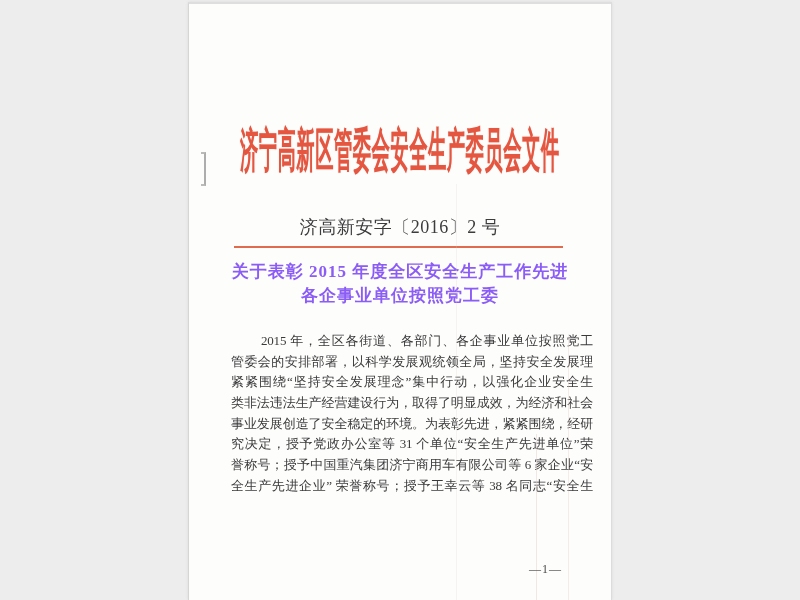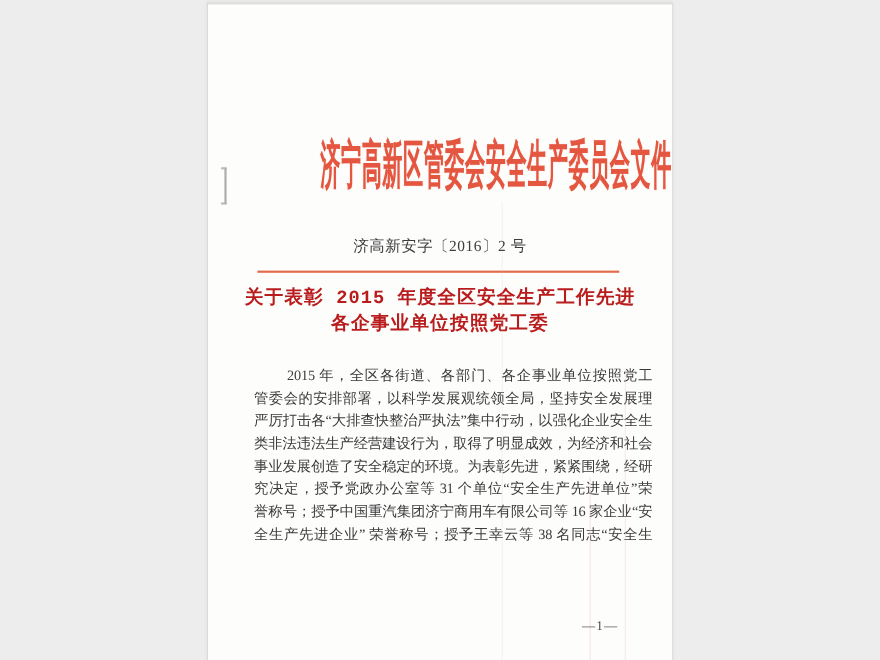--- a/index.html
+++ b/index.html
@@ -27,58 +27,57 @@
     border-top: 2px solid #ababab;
     border-bottom: 2px solid #ababab;
     opacity: 0.8;
   }
   .red-header {
     position: absolute;
     left: 0; right: 0; top: 116px;
     height: 60px;
     display: flex;
     align-items: center;
-    justify-content: flex-end;
+    justify-content: center;
     overflow: visible;
   }
   .red-header-text {
     display: inline-block;
     font-size: 18px;
     font-weight: 700;
     letter-spacing: 0.8px;
     color: #e4563f;
     white-space: nowrap;
     transform: scaleY(2.6);
     transform-origin: center;
     text-shadow: 0 0 0.5px rgba(228,86,63,0.5);
   }
   .doc-number {
     position: absolute;
     left: 0; right: 0; top: 211px;
     text-align: center;
-    font-size: 14px;
+    font-size: 18px;
     letter-spacing: 0.5px;
     color: #3c3c3c;
   }
   .red-rule {
     position: absolute;
     left: 45px; top: 242px;
     width: 329px; height: 2px;
     background: #e16b4d;
   }
   .doc-title {
     position: absolute;
     left: 0; right: 0; top: 256px;
     text-align: center;
     font-weight: 700;
     font-size: 17px;
     line-height: 24px;
     letter-spacing: 1px;
-    color: #b91c1c;
-    font-family: Liberation Mono, monospace;
+    color: #8b5cf6;
   }
   .body-text {
     position: absolute;
     left: 42px; top: 327px;
     width: 362px;
     font-size: 13px;
     line-height: 20.7px;
     letter-spacing: -0.2px;
     color: #3a3a3a;
   }
@@ -123,25 +122,25 @@
   <div class="red-rule"></div>
 
   <div class="doc-title">
     <div>关于表彰 2015 年度全区安全生产工作先进</div>
     <div>各企事业单位按照党工委</div>
   </div>
 
   <div class="body-text">
     <div class="body-line indent">2015 年，全区各街道、各部门、各企事业单位按照党工委、</div>
     <div class="body-line">管委会的安排部署，以科学发展观统领全局，坚持安全发展理念，</div>
-    <div class="body-line">严厉打击各“大排查快整治严执法”集中行动，以强化企业安全生</div>
+    <div class="body-line">紧紧围绕“坚持安全发展理念”集中行动，以强化企业安全生</div>
     <div class="body-line">类非法违法生产经营建设行为，取得了明显成效，为经济和社会</div>
     <div class="body-line">事业发展创造了安全稳定的环境。为表彰先进，紧紧围绕，经研</div>
     <div class="body-line">究决定，授予党政办公室等 31 个单位“安全生产先进单位”荣</div>
-    <div class="body-line">誉称号；授予中国重汽集团济宁商用车有限公司等 16 家企业“安</div>
+    <div class="body-line">誉称号；授予中国重汽集团济宁商用车有限公司等 6 家企业“安</div>
     <div class="body-line">全生产先进企业” 荣誉称号；授予王幸云等 38 名同志“安全生</div>
   </div>
 
   <div class="fold-line fold-a"></div>
   <div class="fold-line fold-b"></div>
   <div class="fold-line fold-c"></div>
 
   <div class="page-number">—1—</div>
 
 </div>

